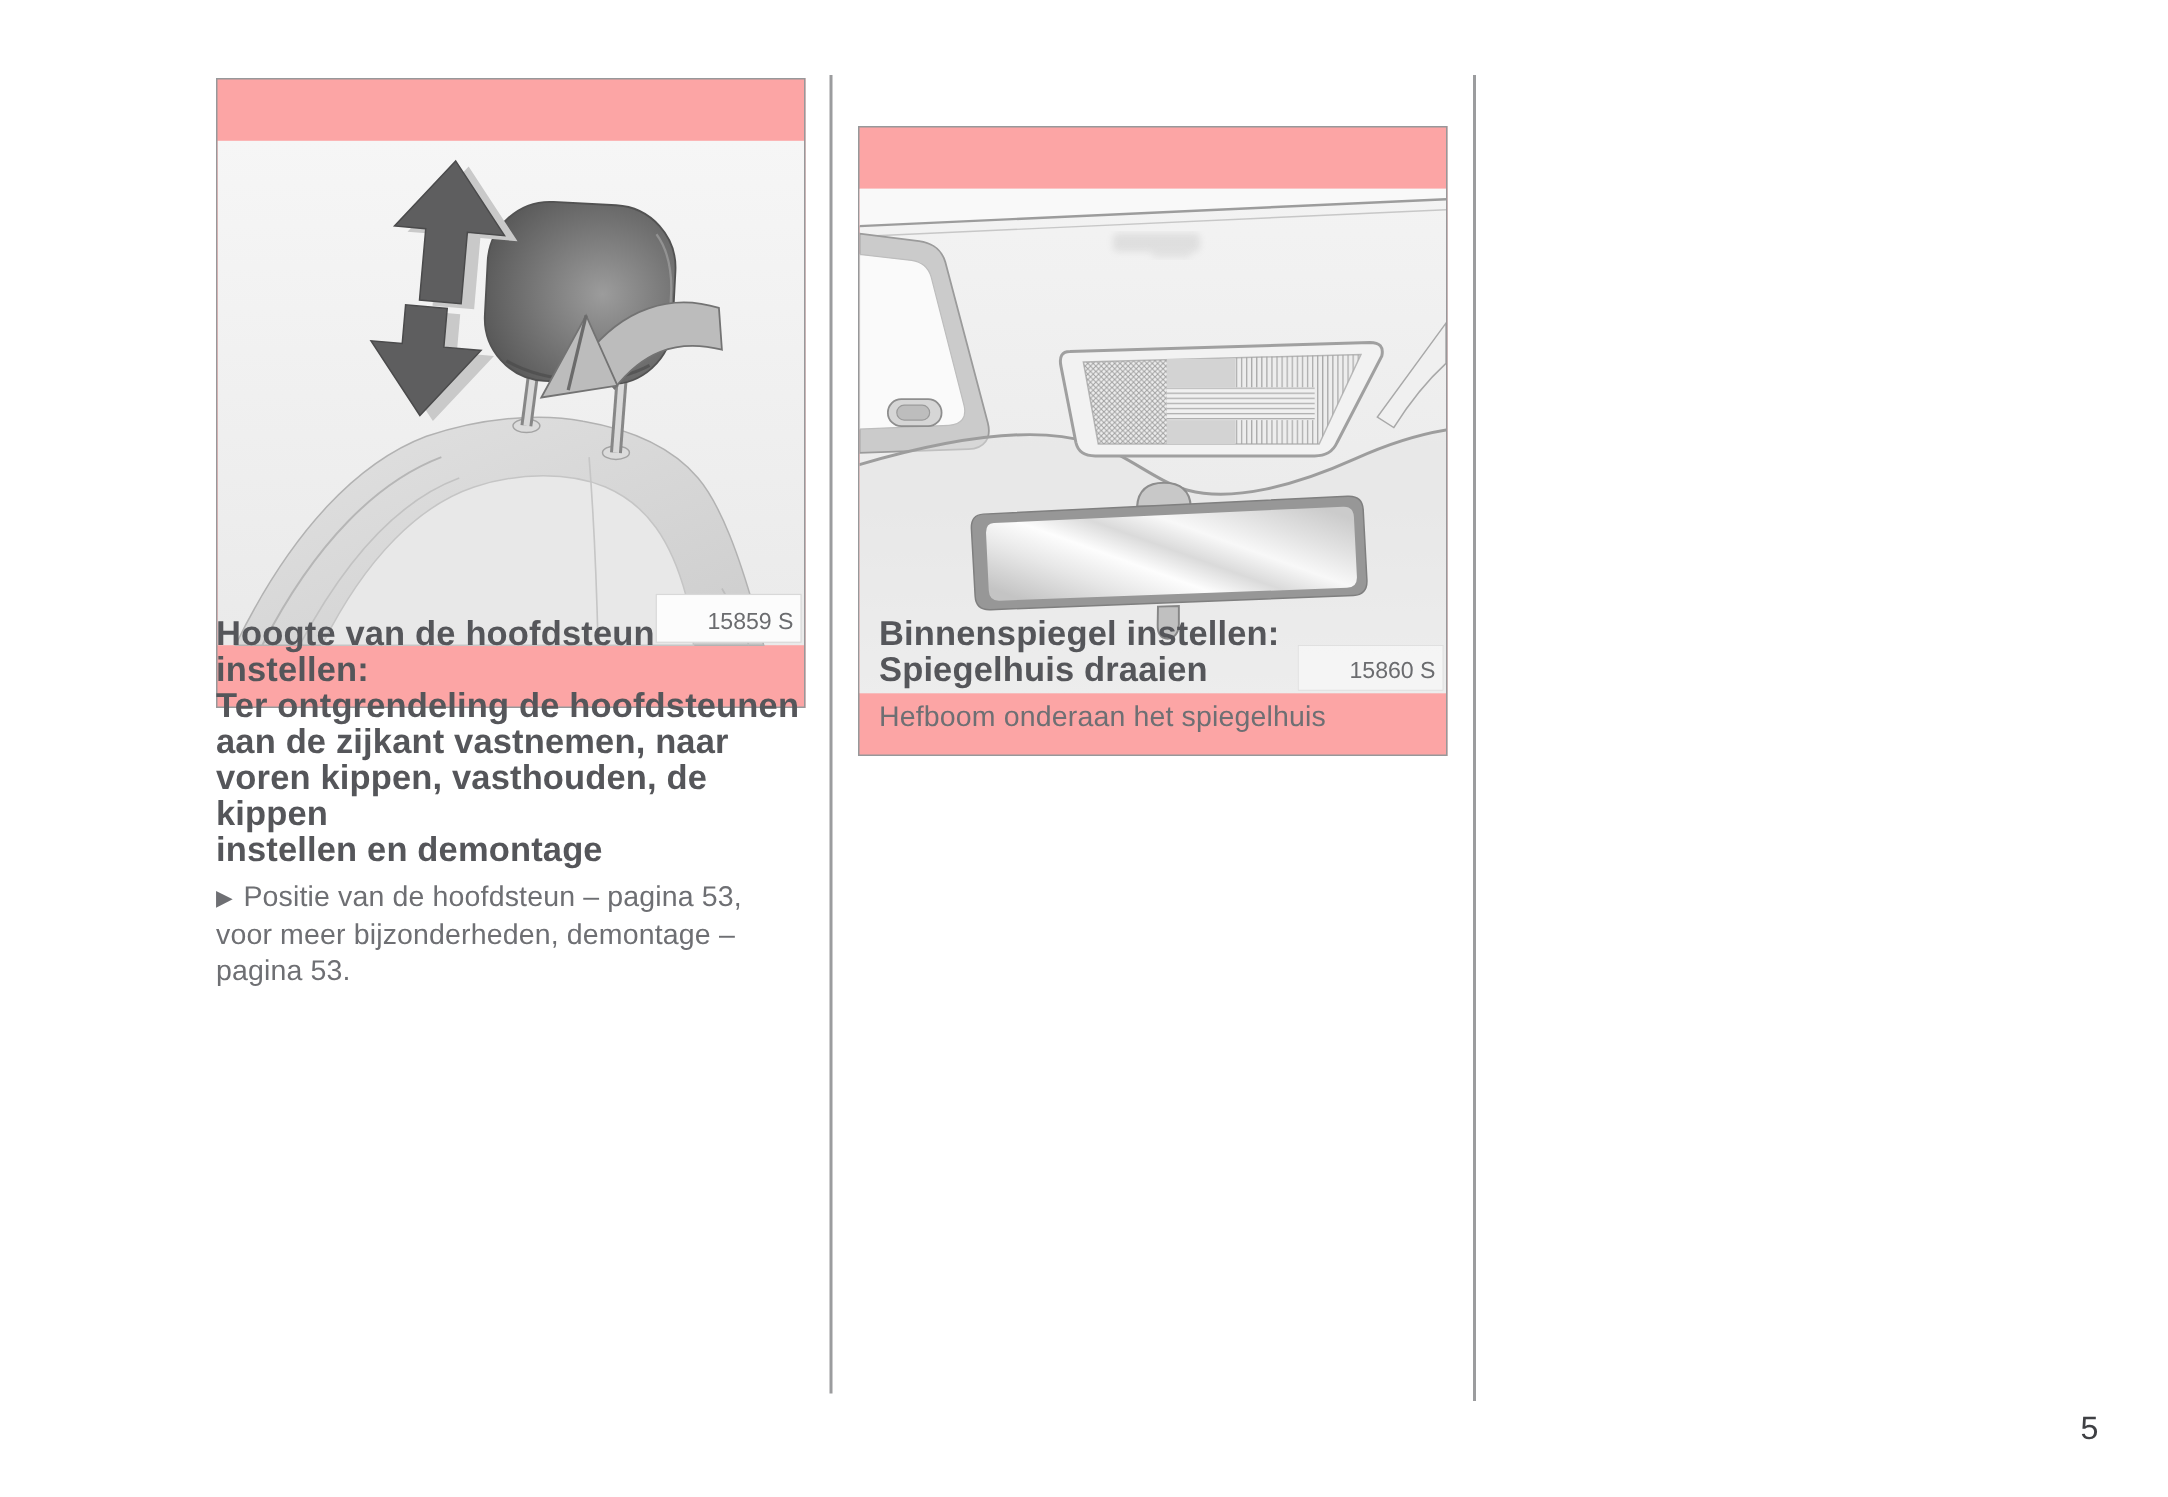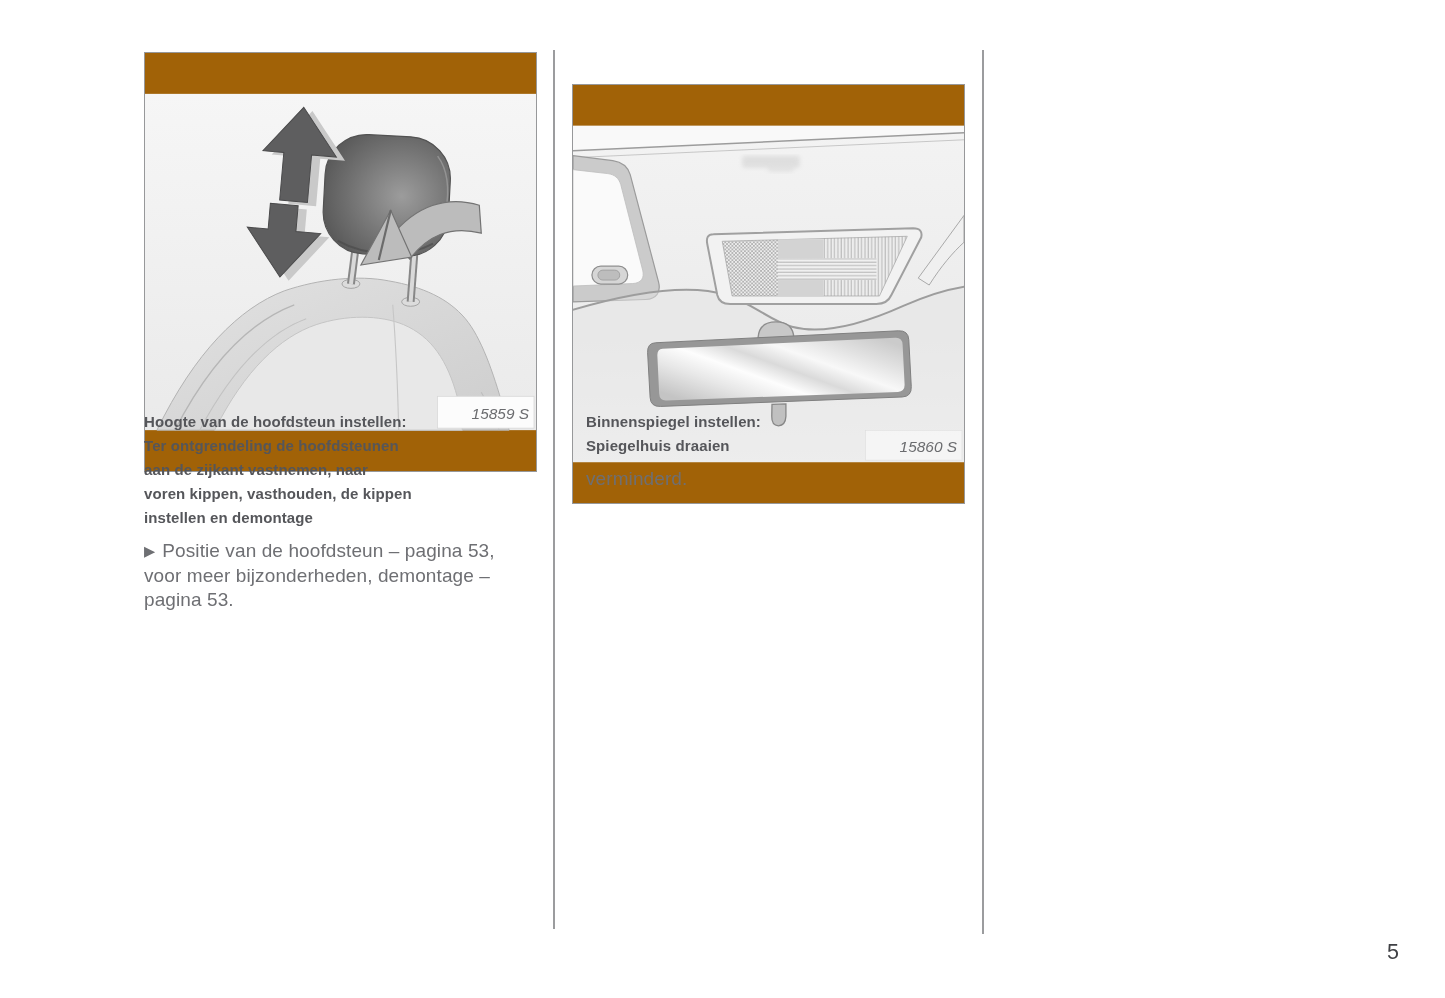--- a/index.html
+++ b/index.html
@@ -3,30 +3,30 @@
 <meta charset="utf-8">
 <style>
   html,body{margin:0;padding:0;}
   body{
     width:1445px;height:998px;position:relative;background:#ffffff;
     font-family:"Liberation Sans","DejaVu Sans",sans-serif;
     overflow:hidden;
   }
   .figure-frame{
     position:absolute;width:393px;height:420px;box-sizing:border-box;
-    border:1.5px solid #97989a;background:#a16207;font-style:italic;
+    border:1.5px solid #97989a;background:#fca5a5;
   }
   .figure-frame svg{display:block;width:100%;height:100%;}
   #fig-headrest{left:144px;top:52px;}
   #fig-mirror{left:572px;top:52px;margin-top:32px;}
   .text-block{position:absolute;width:400px;}
   #text-headrest{left:144px;top:410px;}
   #text-mirror{left:586px;top:410px;}
   .heading{
-    font-weight:bold;font-size:15px;line-height:24px;
+    font-weight:bold;font-size:23px;line-height:24px;
     color:#55565a;letter-spacing:.1px;
   }
   .body-text{
     font-size:19px;line-height:24px;color:#6e6f73;
     margin-top:9px;letter-spacing:.1px;
   }
   .body-line{white-space:nowrap;}
   .bullet{
     display:inline-block;font-size:14.5px;color:#6e6f73;
     margin-right:7px;transform:translateY(-1px);
@@ -210,20 +210,20 @@
     <div class="body-line">pagina 53.</div>
   </div>
 </div>
 
 <div class="text-block" id="text-mirror">
   <div class="heading">
     <div>Binnenspiegel instellen:</div>
     <div>Spiegelhuis draaien</div>
   </div>
   <div class="body-text">
-    <div class="body-line">verminderd.</div>
+    <div class="body-line">Hefboom onderaan het spiegelhuis</div>
   </div>
 </div>
 
 <div class="rule" id="rule-1"></div>
 <div class="rule" id="rule-2"></div>
 
 <div class="page-number">5</div>
 
 </body></html>

